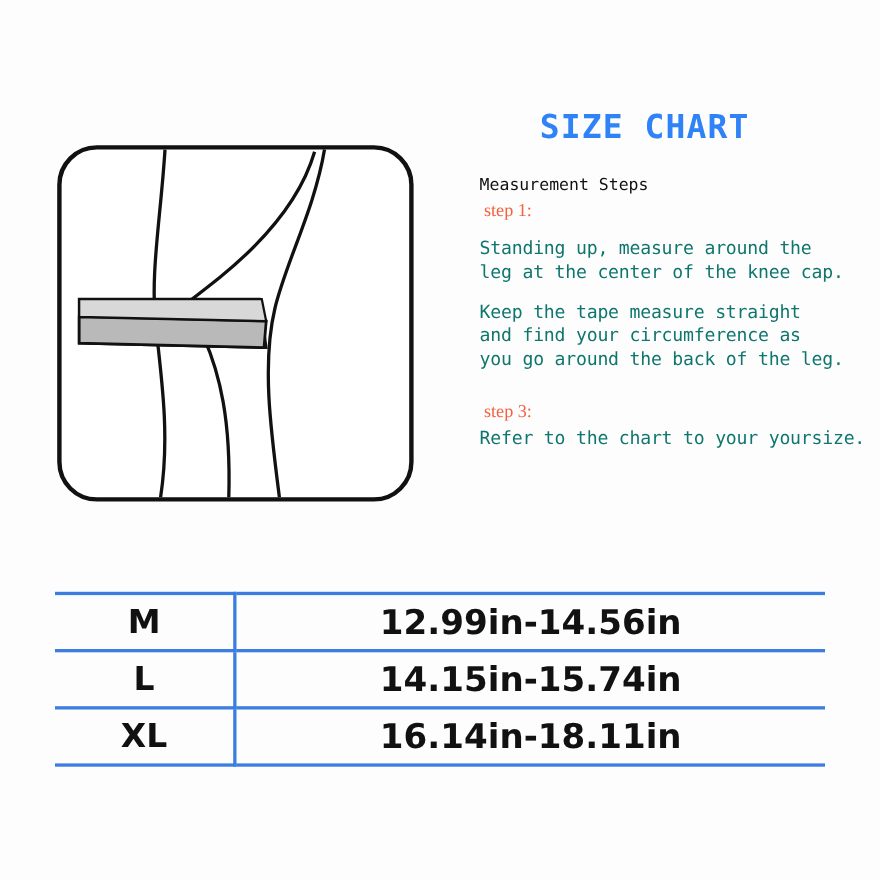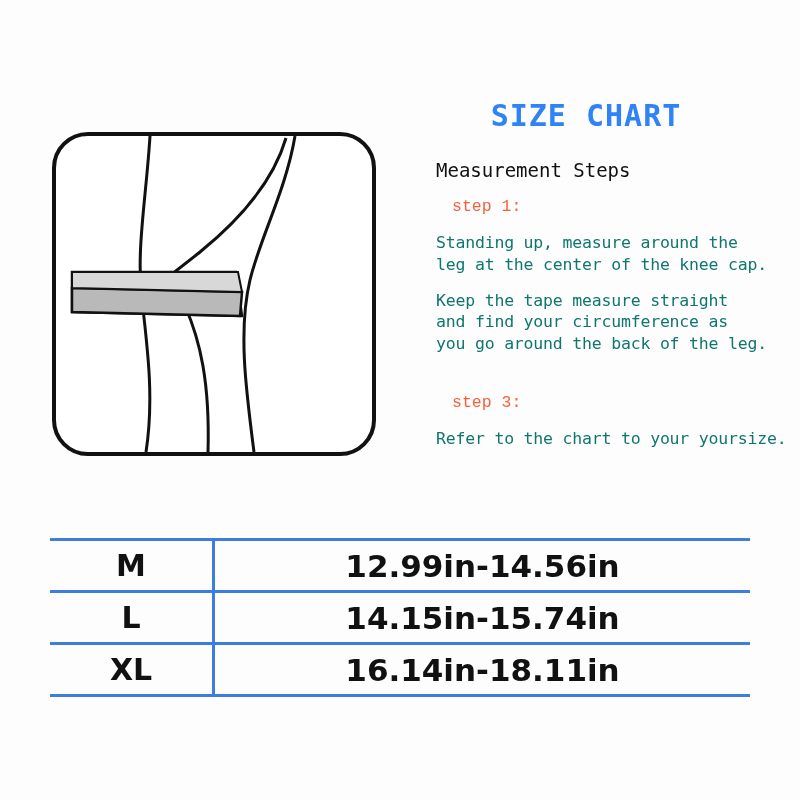--- a/index.html
+++ b/index.html
@@ -42,30 +42,30 @@
     font-family: "DejaVu Sans Mono", monospace;
     font-size: 30px;
     font-weight: bold;
     letter-spacing: 1px;
     text-align: center;
     margin: 0 0 26px 0;
     width: 300px;
   }
   .steps-heading {
     font-family: "DejaVu Sans Mono", monospace;
-    font-size: 19px;
+    font-size: 15px;
     color: #111;
     margin: 0 0 2px 0;
     letter-spacing: 0px;
   }
   .step-label {
-    font-family: Liberation Mono, monospace;
+    font-family: Liberation Serif, serif;
     font-size: 16.5px;
     color: #f4613f;
-    margin: 16px;
+    margin: 4px;
     letter-spacing: 0px;
   }
   .step-body {
     font-family: "DejaVu Sans Mono", monospace;
     font-size: 16.5px;
     color: #0f766e;
     line-height: 1.32;
     margin: 14px 0 4px 0;
     letter-spacing: -0.2px;
   }

